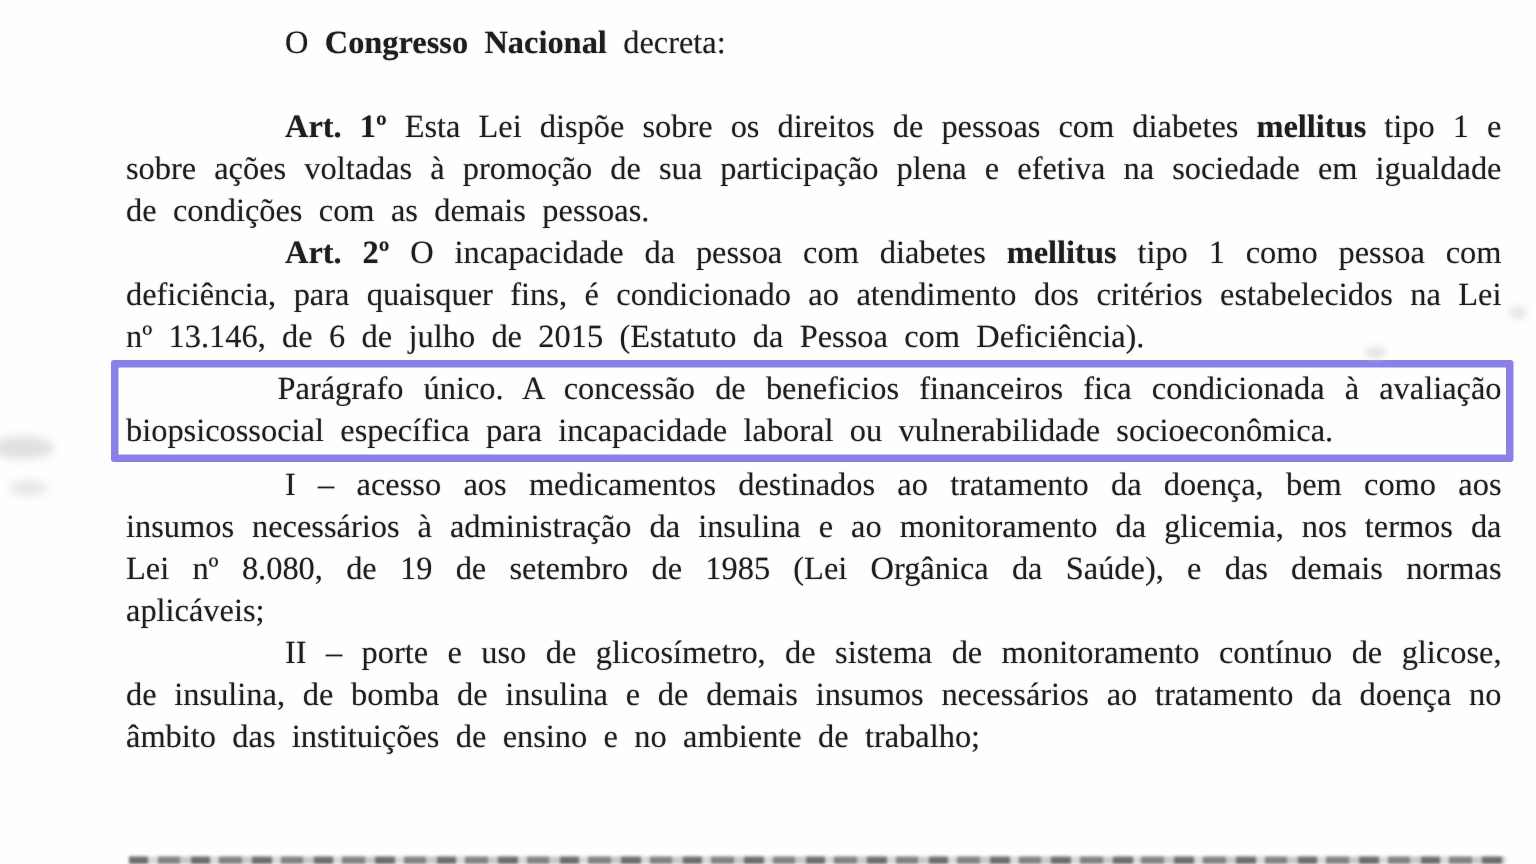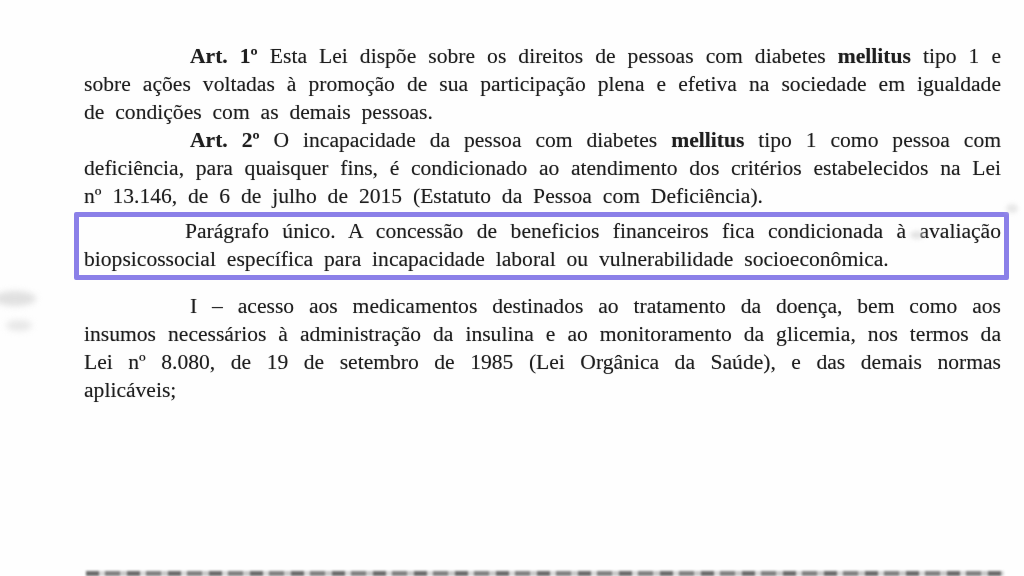--- a/index.html
+++ b/index.html
@@ -28,21 +28,21 @@
   }
   .content p {
     margin: 0;
     text-indent: 106px;
   }
   .b { font-weight: bold; }
   .gap { height: 28px; }
   .highlight-box {
     border: 5px solid #8b80e8;
     border-radius: 2px;
-    margin: 2px -8px 12px -10px;
+    margin: 2px -8px 1px -10px;
     padding: 0 3px 2px 5px;
   }
   .highlight-box p { text-indent: 101px; }
   .artifact {
     position: absolute;
     background: #d9d9d9;
     border-radius: 50%;
     filter: blur(3px);
   }
   .smudge-1 { left: -6px; top: 291px; width: 42px; height: 15px; opacity: .8; }
@@ -60,34 +60,36 @@
       rgba(45,45,45,0.25) 34px, rgba(45,45,45,0.25) 41px);
     filter: blur(1px);
   }
 </style>
 </head>
 <body>
 
 <div class="page">
   <div class="content">
 
+    <p><span>O </span><span class="b">Congresso Nacional</span><span> decreta:</span></p>
 
     <div class="gap"></div>
 
     <p><span class="b">Art. 1º</span><span> Esta Lei dispõe sobre os direitos de pessoas com diabetes </span><span class="b">mellitus</span><span> tipo 1 e sobre ações voltadas à promoção de sua participação plena e efetiva na sociedade em igualdade de condições com as demais pessoas.</span></p>
 
     <p><span class="b">Art. 2º</span><span> O incapacidade da pessoa com diabetes </span><span class="b">mellitus</span><span> tipo 1 como pessoa com deficiência, para quaisquer fins, é condicionado ao atendimento dos critérios estabelecidos na Lei nº 13.146, de 6 de julho de 2015 (Estatuto da Pessoa com Deficiência).</span></p>
 
     <div class="highlight-box" style="border-color: rgb(139, 128, 232);">
       <p>Parágrafo único. A concessão de beneficios financeiros fica condicionada à avaliação biopsicossocial específica para incapacidade laboral ou vulnerabilidade socioeconômica.</p>
     </div>
 
 
     <p>I – acesso aos medicamentos destinados ao tratamento da doença, bem como aos insumos necessários à administração da insulina e ao monitoramento da glicemia, nos termos da Lei nº 8.080, de 19 de setembro de 1985 (Lei Orgânica da Saúde), e das demais normas aplicáveis;</p>
 
+    <p>II – porte e uso de glicosímetro, de sistema de monitoramento contínuo de glicose, de insulina, de bomba de insulina e de demais insumos necessários ao tratamento da doença no âmbito das instituições de ensino e no ambiente de trabalho;</p>
 
   </div>
 
   <div class="artifact smudge-1"></div>
   <div class="artifact smudge-2"></div>
   <div class="artifact smudge-3"></div>
   <div class="artifact smudge-4"></div>
   <div class="cutoff-band"></div>
 </div>
 

